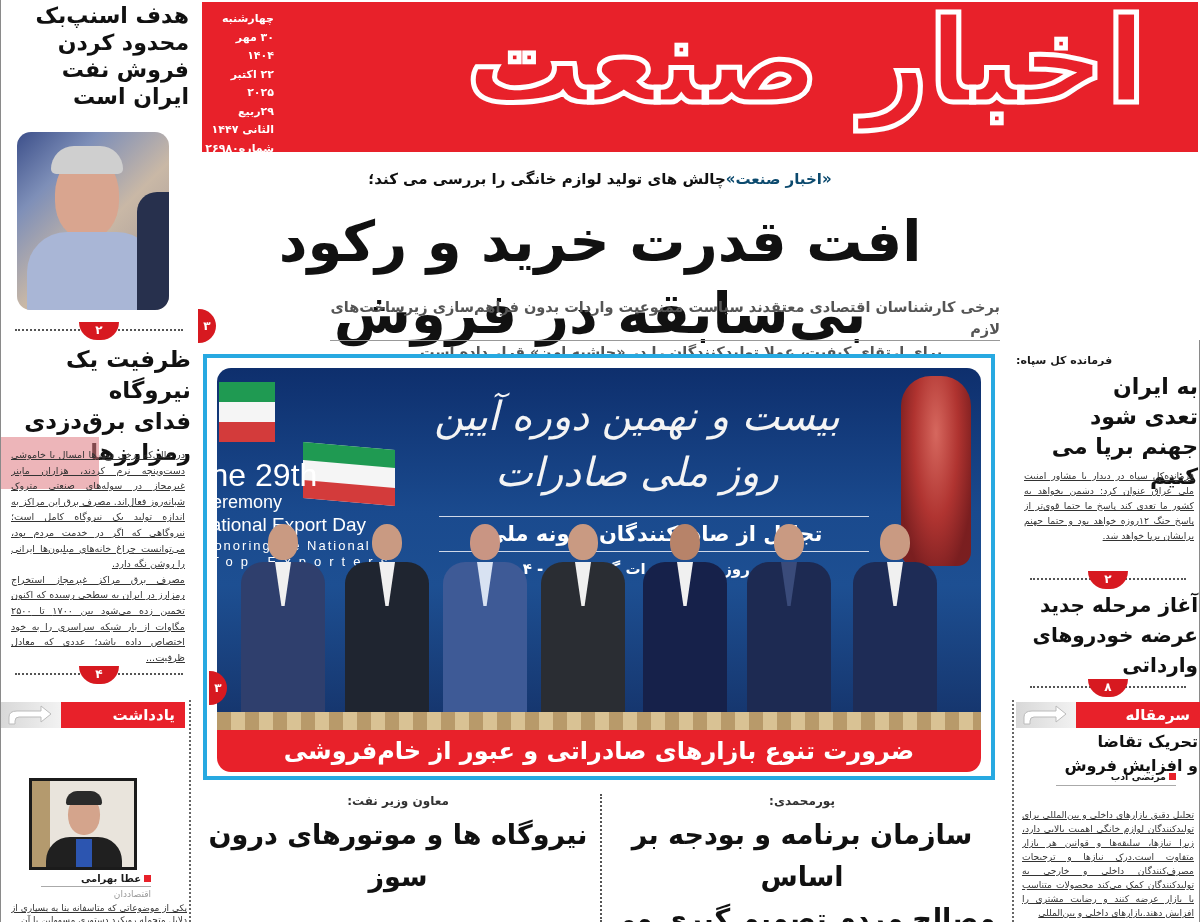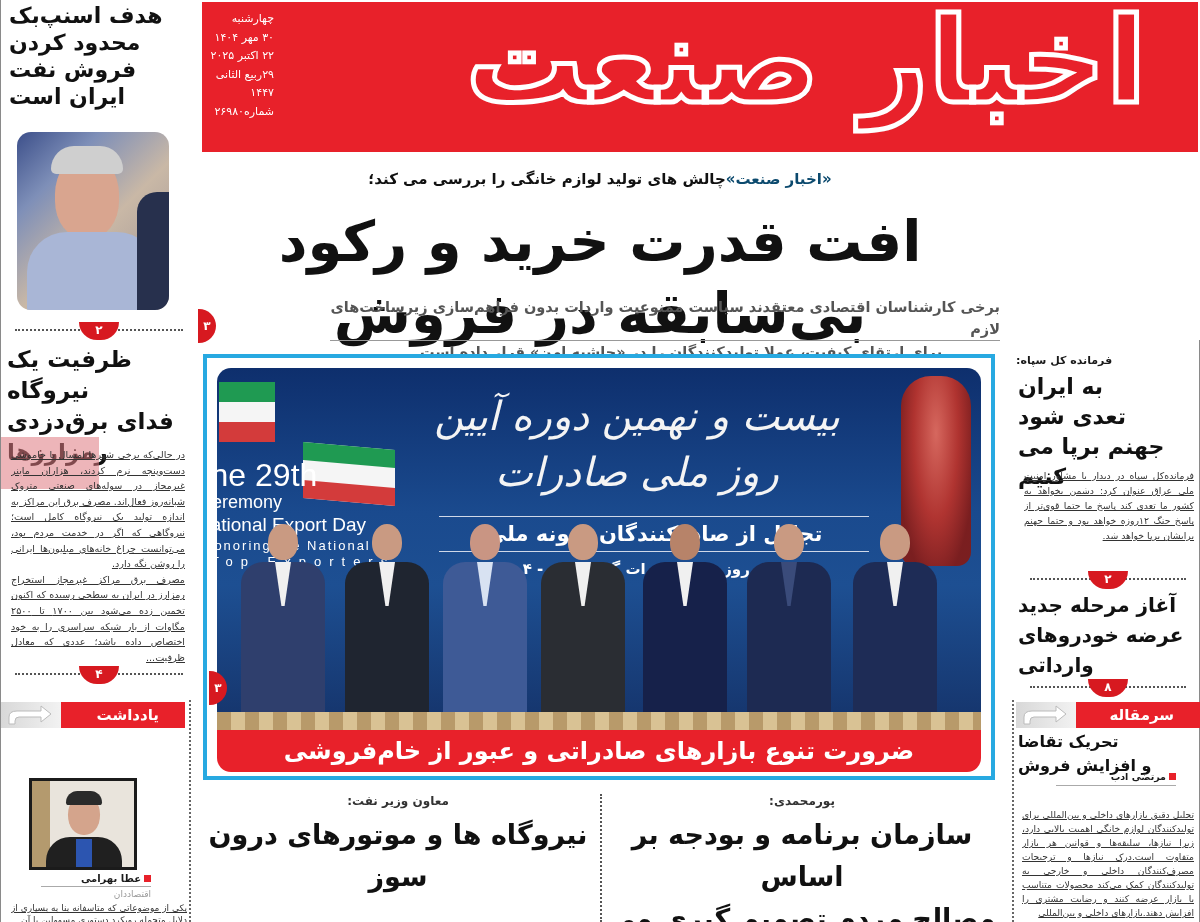--- a/index.html
+++ b/index.html
@@ -18,35 +18,35 @@
     -webkit-text-stroke: 5px #ffffff;
     text-shadow: 2px 2px 0 #b3141b;
   }
   .logo-url {
     position: absolute; left: 262px; top: 124px; width: 360px; height: 22px;
     font-family: "Liberation Sans", sans-serif; font-weight: bold; font-size: 20px;
     color: #ffffff; direction: ltr; text-align: center; letter-spacing: 0.2px;
   }
   .issue-info {
     position: absolute; left: 8px; top: 8px; width: 64px;
-    color: #ffffff; font-size: 11px; line-height: 18.5px; font-weight: normal; text-align: right;
+    color: #ffffff; font-size: 11px; line-height: 18.5px; font-weight: bold; text-align: right;
   }
 
   
   .col-left {
     position: absolute; left: 0; top: 0; width: 196px; height: 922px;
     border-left: 1px solid #8a8a8a;
   }
   .col-right {
     position: absolute; left: 1016px; top: 340px; width: 184px; height: 582px;
     border-right: 1px solid #8a8a8a;
   }
 
   .headline-side {
-    font-weight: bold; color: #111; text-align: left; line-height: 1.28;
+    font-weight: bold; color: #111; text-align: right; line-height: 1.28;
   }
 
   .photo {
     position: relative; overflow: hidden;
   }
 
   
   .page-badge-row { position: relative; height: 18px; }
   .page-badge-row .dots {
     position: absolute; left: 14px; right: 14px; top: 7px; border-top: 2px dotted #555;
@@ -62,21 +62,21 @@
     font-size: 9.6px; line-height: 15.6px; color: #333; text-align: justify;
     text-align-last: right;
     text-decoration: underline;
   }
 
   .section-tab {
     position: relative; height: 26px; display: flex; flex-direction: row;
   }
   .section-tab .label {
     background: #e8212a; color: #fff; font-weight: bold; font-size: 15px;
-    padding: 0 26px; line-height: 26px; flex: 1; text-align: right;
+    padding: 0 10px; line-height: 26px; flex: 1; text-align: right;
   }
   .section-tab .arrow {
     width: 60px; background: linear-gradient(90deg, #d8d8d8, #f2f2f2);
     position: relative;
   }
   .section-tab .arrow svg { position: absolute; left: 6px; top: 3px; }
 
   
   .kicker {
     position: absolute; left: 200px; top: 170px; width: 800px; text-align: center;

